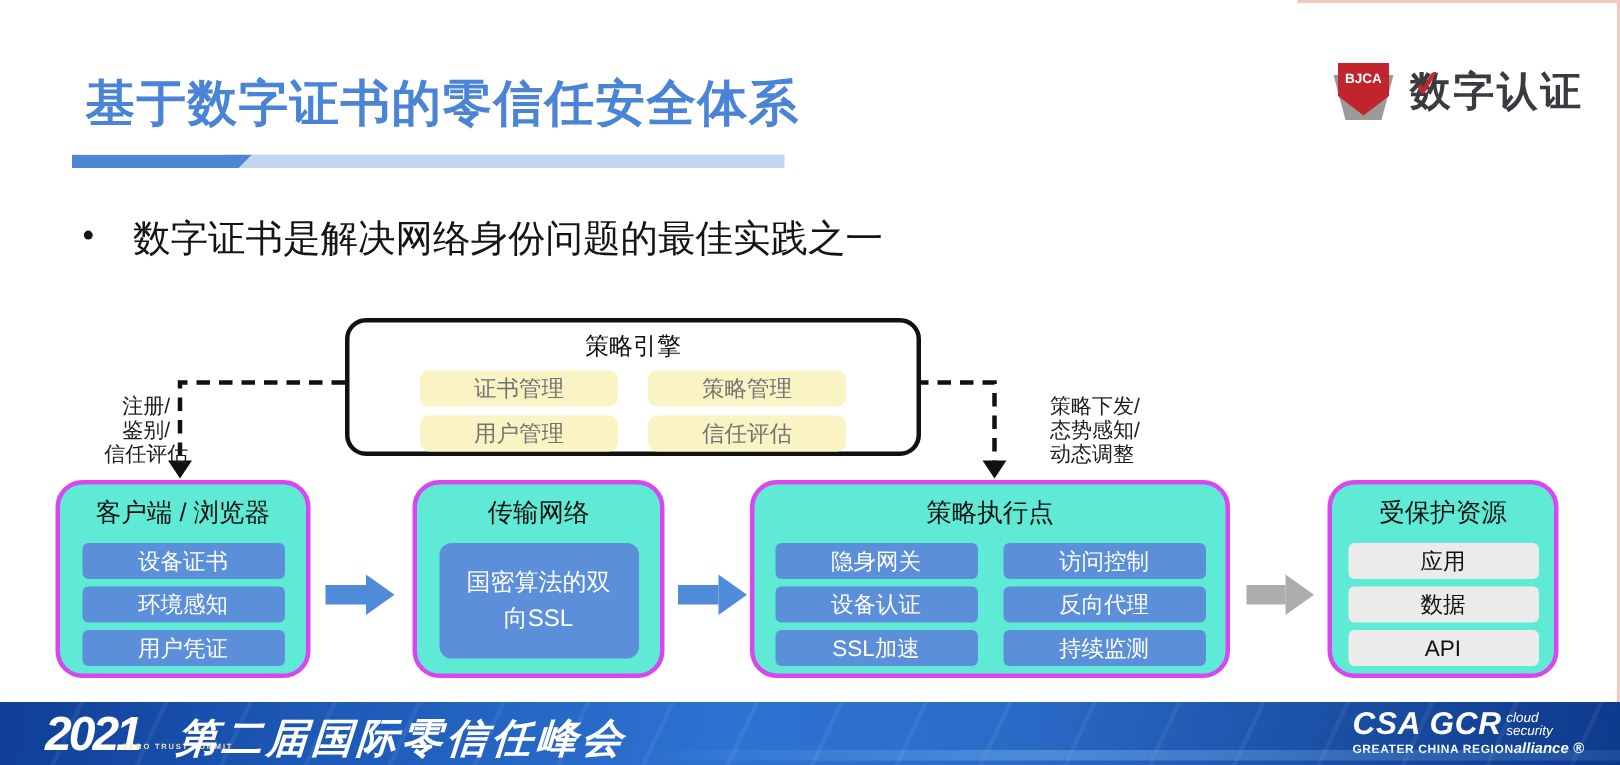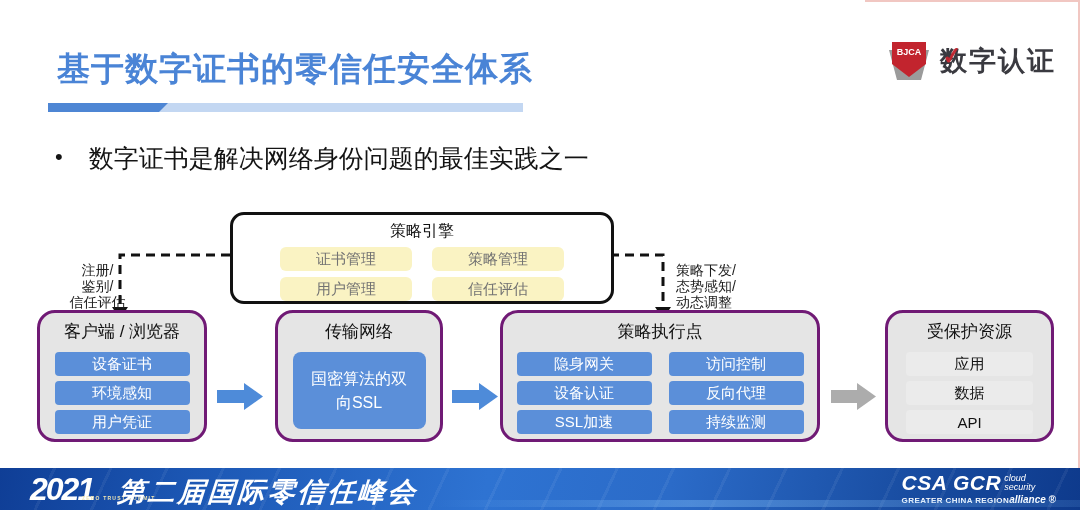--- a/index.html
+++ b/index.html
@@ -32,39 +32,39 @@
 
   .policy-box { position:absolute; left:230px; top:212px; width:384px; height:92px;
                 background:#fff; border:3px solid #111; border-radius:14px; padding-top:6px; }
   .policy-title { text-align:center; font-size:16px; color:#111; margin-bottom:5px; }
   .policy-grid { display:grid; grid-template-columns:132px 132px; gap:6px 20px; justify-content:center; }
   .policy-item { height:24px; background:#faf3c3; border-radius:6px; display:flex;
                  align-items:center; justify-content:center; font-size:15px; color:#737373; }
 
   .flow-label { position:absolute; font-size:14px; color:#1c1c1c; line-height:16px; }
   .flow-label.left  { left:50px;  top:262px; width:95px; text-align:center; }
-  .flow-label.right { left:676px; top:262px; text-align:left; }
-
-  .node { position:absolute; top:310px; height:132px; background:#e5e5e5; border:3px solid #701a75;
+  .flow-label.right { left:700px; top:262px; text-align:left; }
+
+  .node { position:absolute; top:320px; height:132px; background:#5eead4; border:3px solid #d946ef;
           border-radius:18px; padding-top:7px; }
   .node-title { text-align:center; font-size:17px; color:#111; margin-bottom:9px; white-space:nowrap; }
   .node-items { display:flex; flex-direction:column; align-items:center; gap:5px; }
   .pill { height:24px; border-radius:4px; display:flex; align-items:center; justify-content:center;
           font-size:15px; color:#fff; background:#5b8fd9; }
   .pill.gray { background:#ebebeb; color:#111; }
 
   .node-client   { left:37px;  width:170px; }
   .node-client .pill { width:135px; }
   .node-network  { left:275px; width:168px; }
   .big-pill { width:133px; height:77px; margin:0 auto; background:#5b8fd9; border-radius:8px;
               display:flex; align-items:center; justify-content:center; }
   .big-pill span { display:block; width:108px; text-align:center; font-size:16px; color:#fff; line-height:24px; }
   .node-pep      { left:500px; width:320px; }
   .pep-grid { display:grid; grid-template-columns:135px 135px; gap:5px 17px; justify-content:center; }
-  .node-res      { left:885px; width:169px; }
+  .node-res      { left:885px; width:154px; }
   .node-res .pill { width:127px; }
 
   
   .footer { position:absolute; left:0; bottom:0; width:1080px; height:42px;
             background:linear-gradient(100deg,#0f3e96 0%,#1c57b4 18%,#2e73d2 45%,#2b6bc8 62%,#174a9e 86%,#0e3a8c 100%);padding-left:14px; }
   .footer::before { content:""; position:absolute; inset:0;
             background:repeating-linear-gradient(115deg, transparent 0 48px, rgba(255,255,255,.06) 48px 51px); }
   .footer::after { content:""; position:absolute; left:40%; bottom:3px; width:60%; height:7px;
             background:linear-gradient(90deg, rgba(120,180,240,0) 0%, rgba(120,180,240,.45) 40%, rgba(120,180,240,.15) 100%); }
 

